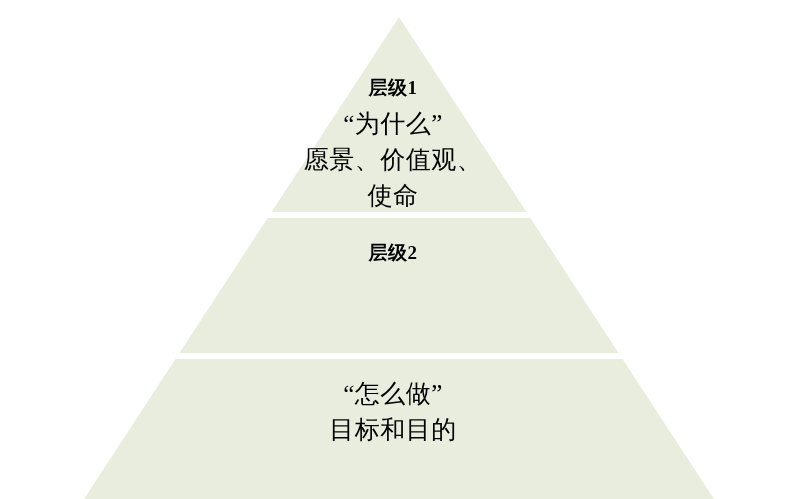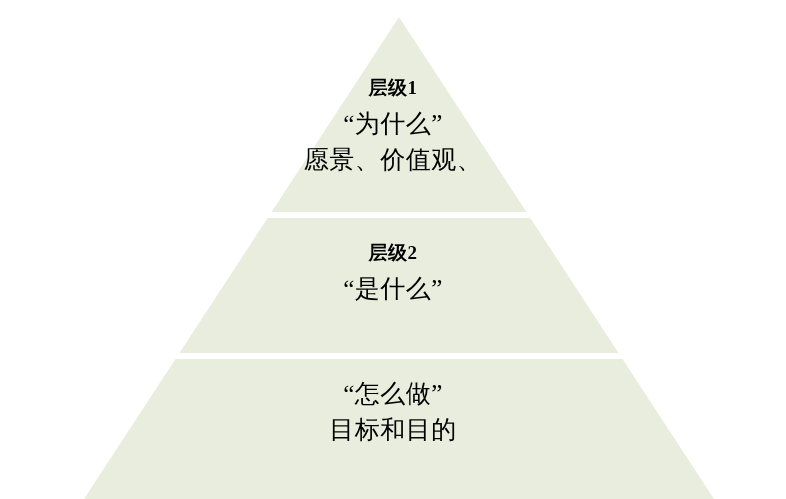--- a/index.html
+++ b/index.html
@@ -61,25 +61,25 @@
 
     <polygon id="tier2-shape" points="267.6410788381743,218 530.3589211618257,218 618.5850622406639,353 179.4149377593361,353" fill="#E9EDDD"></polygon>
 
     <polygon id="tier3-shape" points="175.49377593360995,359 622.50622406639,359 714,499 84,499" fill="#E9EDDD"></polygon>
   </svg>
 
   <div class="tier-text" id="tier1-text">
     <div class="tier-title">层级1</div>
     <div class="tier-line">“为什么”</div>
     <div class="tier-line">愿景、价值观、</div>
+    <div class="tier-line">使命</div>
   </div>
 
   <div class="tier-text" id="tier2-text">
     <div class="tier-title">层级2</div>
-    <div class="tier-line">“是什么”</div>
   </div>
 
   <div class="tier-text" id="tier3-text">
     <div class="tier-line">“怎么做”</div>
     <div class="tier-line">目标和目的</div>
   </div>
 
 </div>
 
 </body></html>

